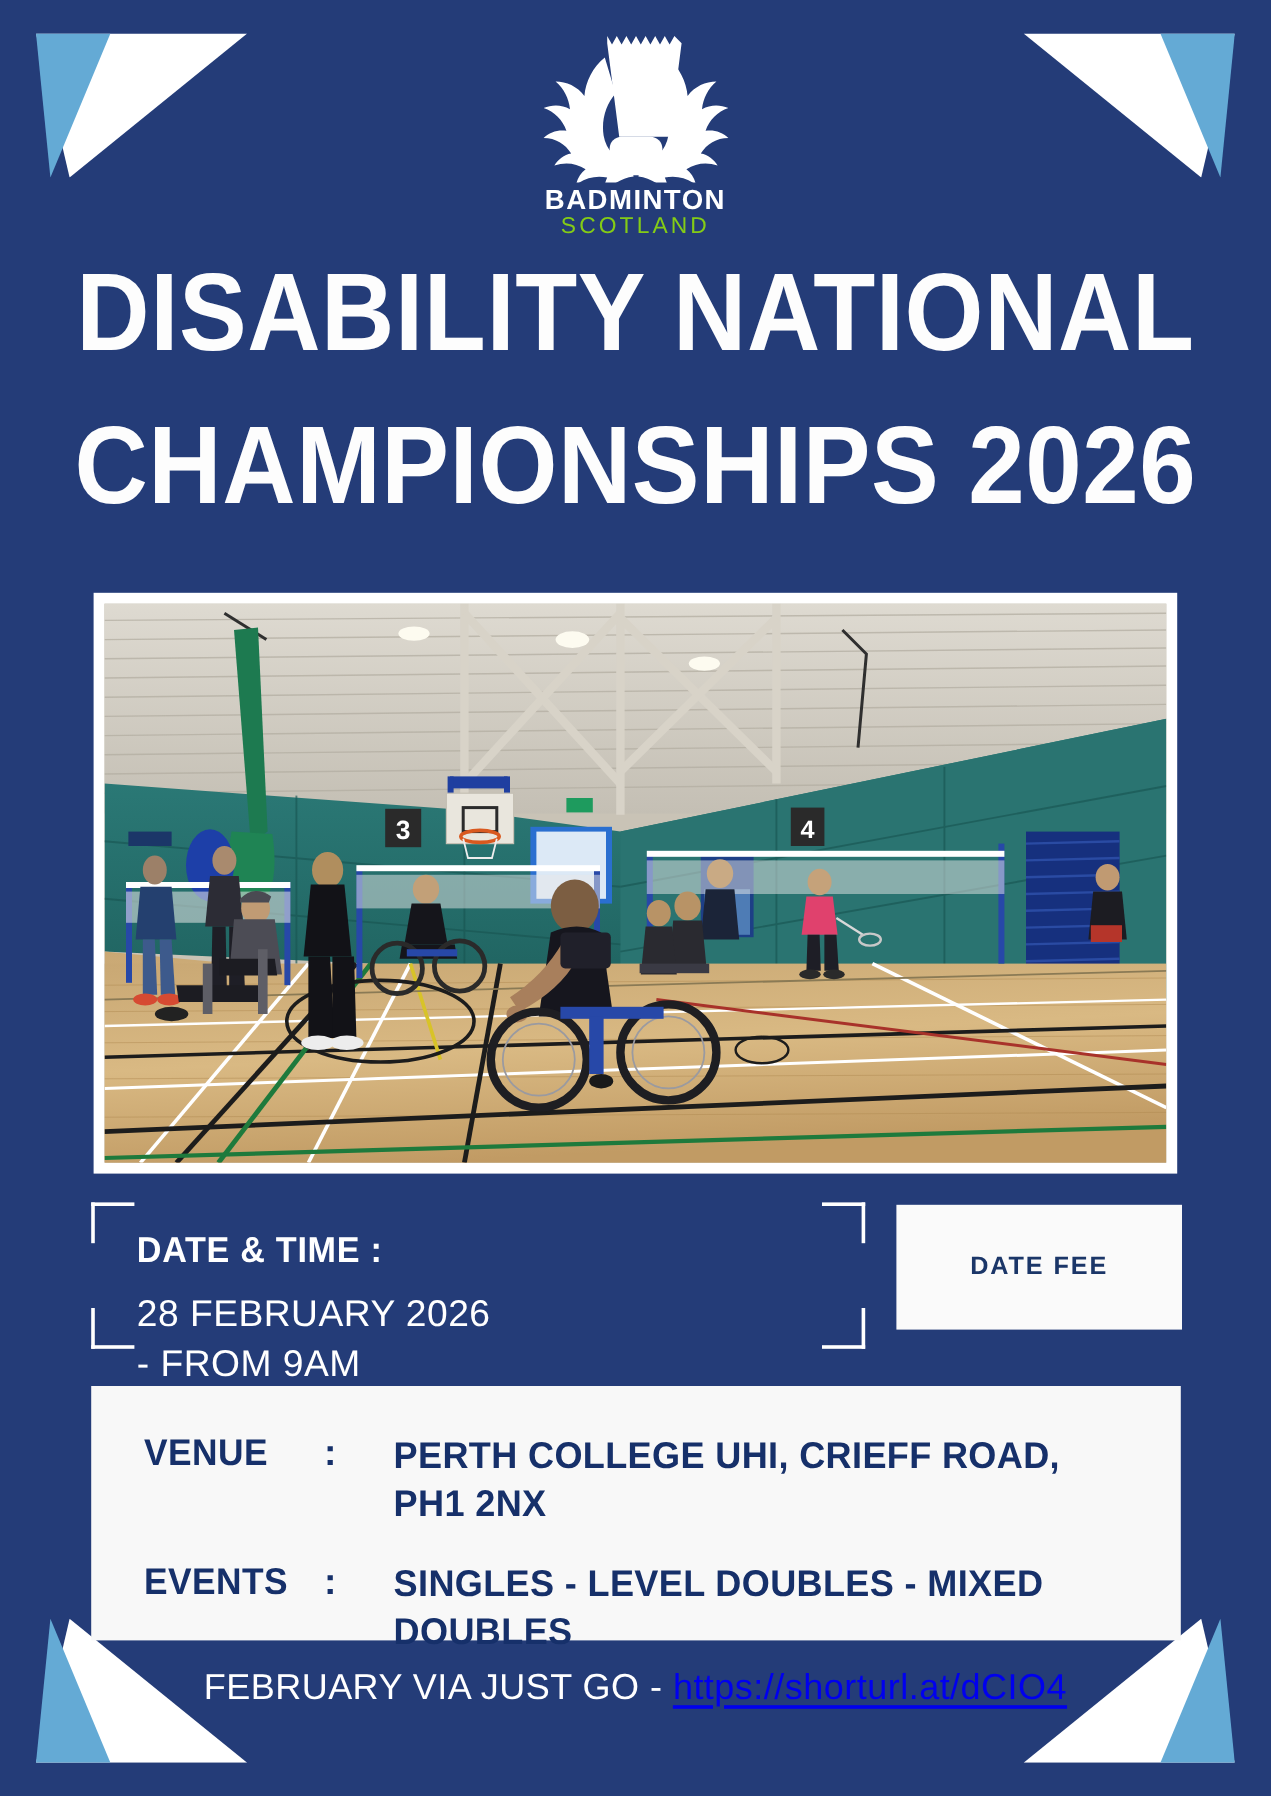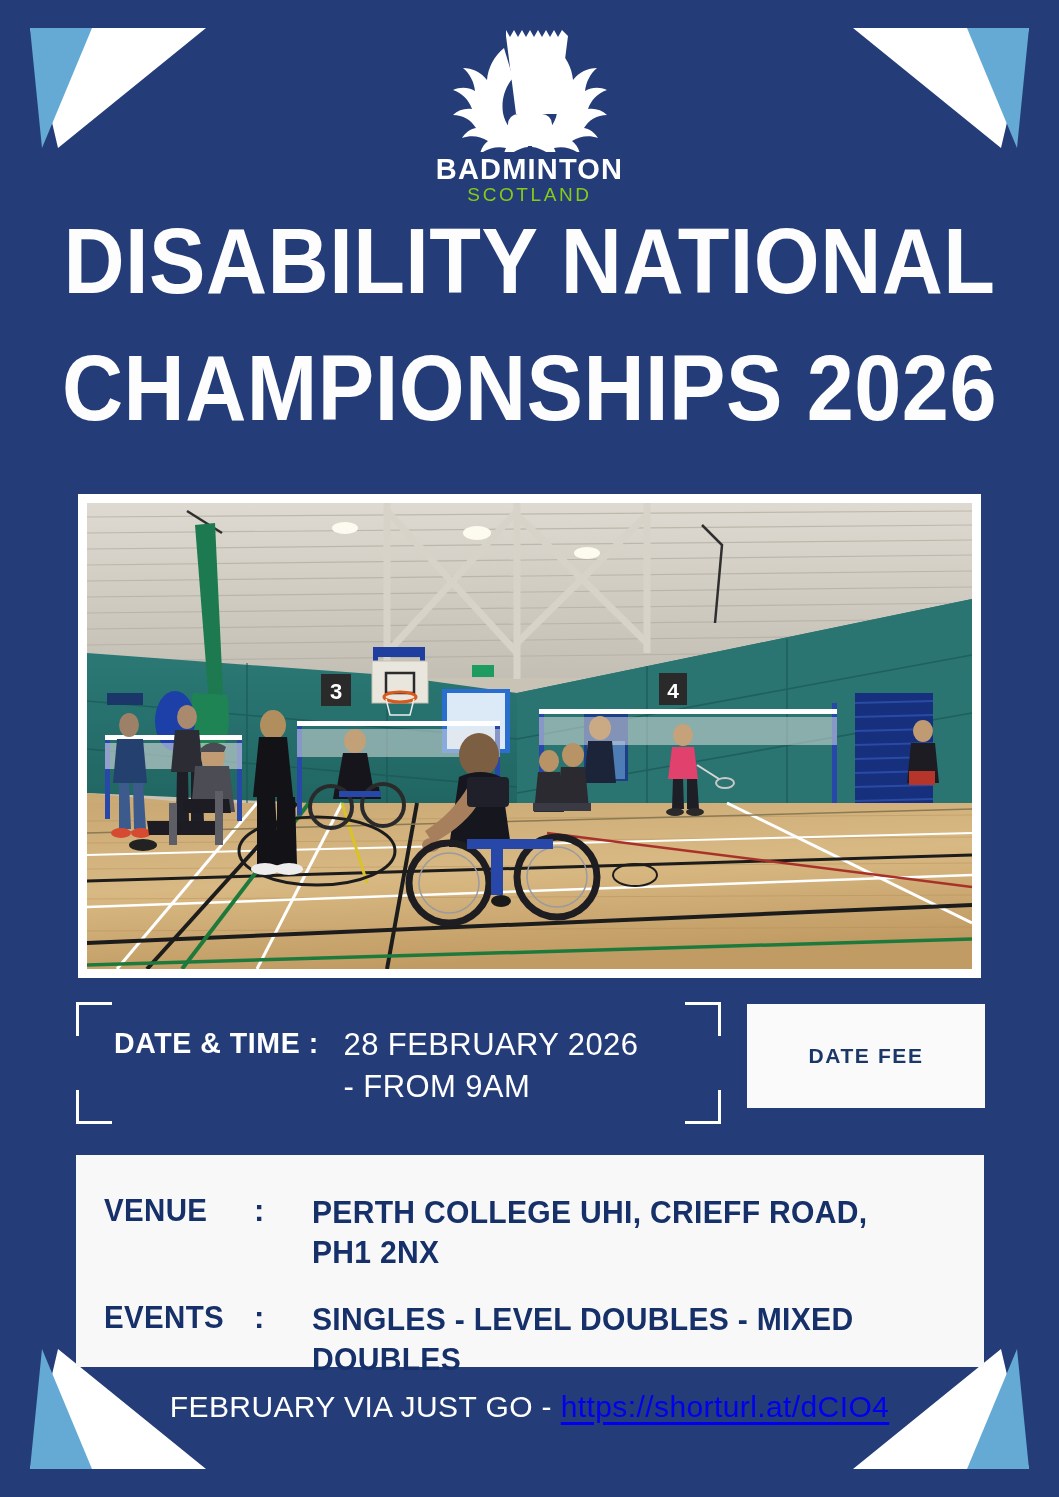--- a/index.html
+++ b/index.html
@@ -21,21 +21,21 @@
   .corner-br { bottom:28px; right:30px; transform:scale(-1,-1); }
 
   
   .logo-wrap {
     position:absolute; top:22px; left:0; right:0;
     display:flex; flex-direction:column; align-items:center;
   }
   .logo-mark { width:160px; height:130px; }
   .logo-text { text-align:center; margin-top:2px; }
   .logo-name {
-    color:#fff; font-size:29px; font-weight:bold; letter-spacing:1.2px;
+    color:#fff; font-size:23px; font-weight:bold; letter-spacing:1.2px;
     line-height:1.05;
   }
   .logo-sub {
     color:#84cc16; font-size:19px; letter-spacing:2.6px; line-height:1.15;
   }
 
   
   .title {
     position:absolute; top:198px; left:0; right:0;
     text-align:center; color:#FDFDFD;
@@ -58,21 +58,21 @@
 
   
   .datetime-block {
     position:absolute; left:76px; top:1002px; width:645px; height:122px;
   }
   .bracket { position:absolute; width:36px; height:34px; border-color:#FFFFFF; border-style:solid; }
   .bk-tl { top:0; left:0; border-width:3px 0 0 3px; }
   .bk-tr { top:0; right:0; border-width:3px 3px 0 0; }
   .bk-bl { bottom:0; left:0; border-width:0 0 3px 3px; }
   .bk-br { bottom:0; right:0; border-width:0 3px 3px 0; }
-  .dt-inner { position:absolute; left:38px; top:22px; display:flex; gap:14px; }
+  .dt-inner { position:absolute; left:38px; top:22px; display:flex; gap:14px;flex-direction:column; }
   .dt-label {
     color:#FFFFFF; font-weight:bold; font-size:30px; letter-spacing:0.6px;
     font-family:"Liberation Sans Narrow","Liberation Sans", sans-serif;
     transform:scaleX(0.95); transform-origin:left center; white-space:nowrap;
     padding-top:2px;
   }
   .dt-value {
     color:#FFFFFF; font-size:31px; line-height:1.35; letter-spacing:0.4px;
     white-space:pre-line;
   }
@@ -88,21 +88,21 @@
     font-family:"Liberation Sans Narrow","Liberation Sans", sans-serif;
   }
   .fee-amount {
     color:#16306A; font-size:43px; font-weight:bold; letter-spacing:-0.5px;
     line-height:1;
   }
 
   
   .details-box {
     position:absolute; left:76px; top:1155px; width:908px; height:212px;
-    background:#F8F8F8; padding:38px 0 0 28px;
+    background:#F8F8F8; padding:38px 0 0 44px;
   }
   .detail-row { display:flex; align-items:flex-start; margin-bottom:28px; }
   .d-label {
     width:150px; flex:0 0 150px; color:#16306A; font-weight:bold; font-size:31px;
     font-family:"Liberation Sans Narrow","Liberation Sans", sans-serif;
     letter-spacing:0.4px; transform:scaleX(0.95); transform-origin:left center;
   }
   .d-colon {
     width:58px; flex:0 0 58px; color:#16306A; font-weight:bold; font-size:31px;
     font-family:"Liberation Sans Narrow","Liberation Sans", sans-serif;

